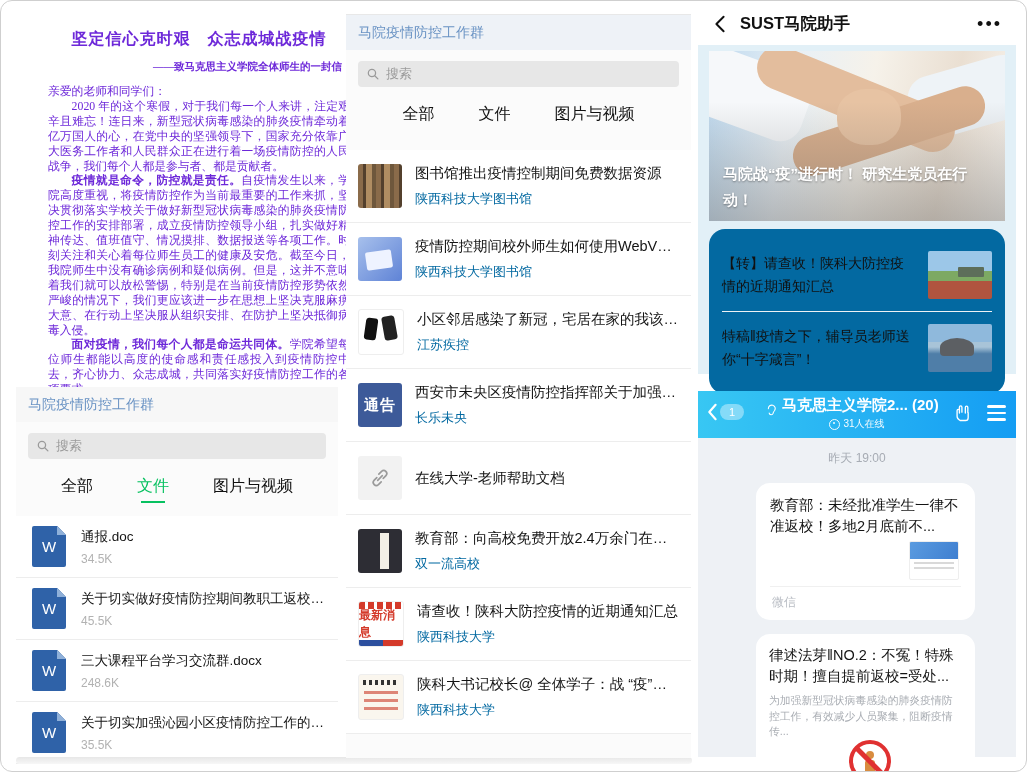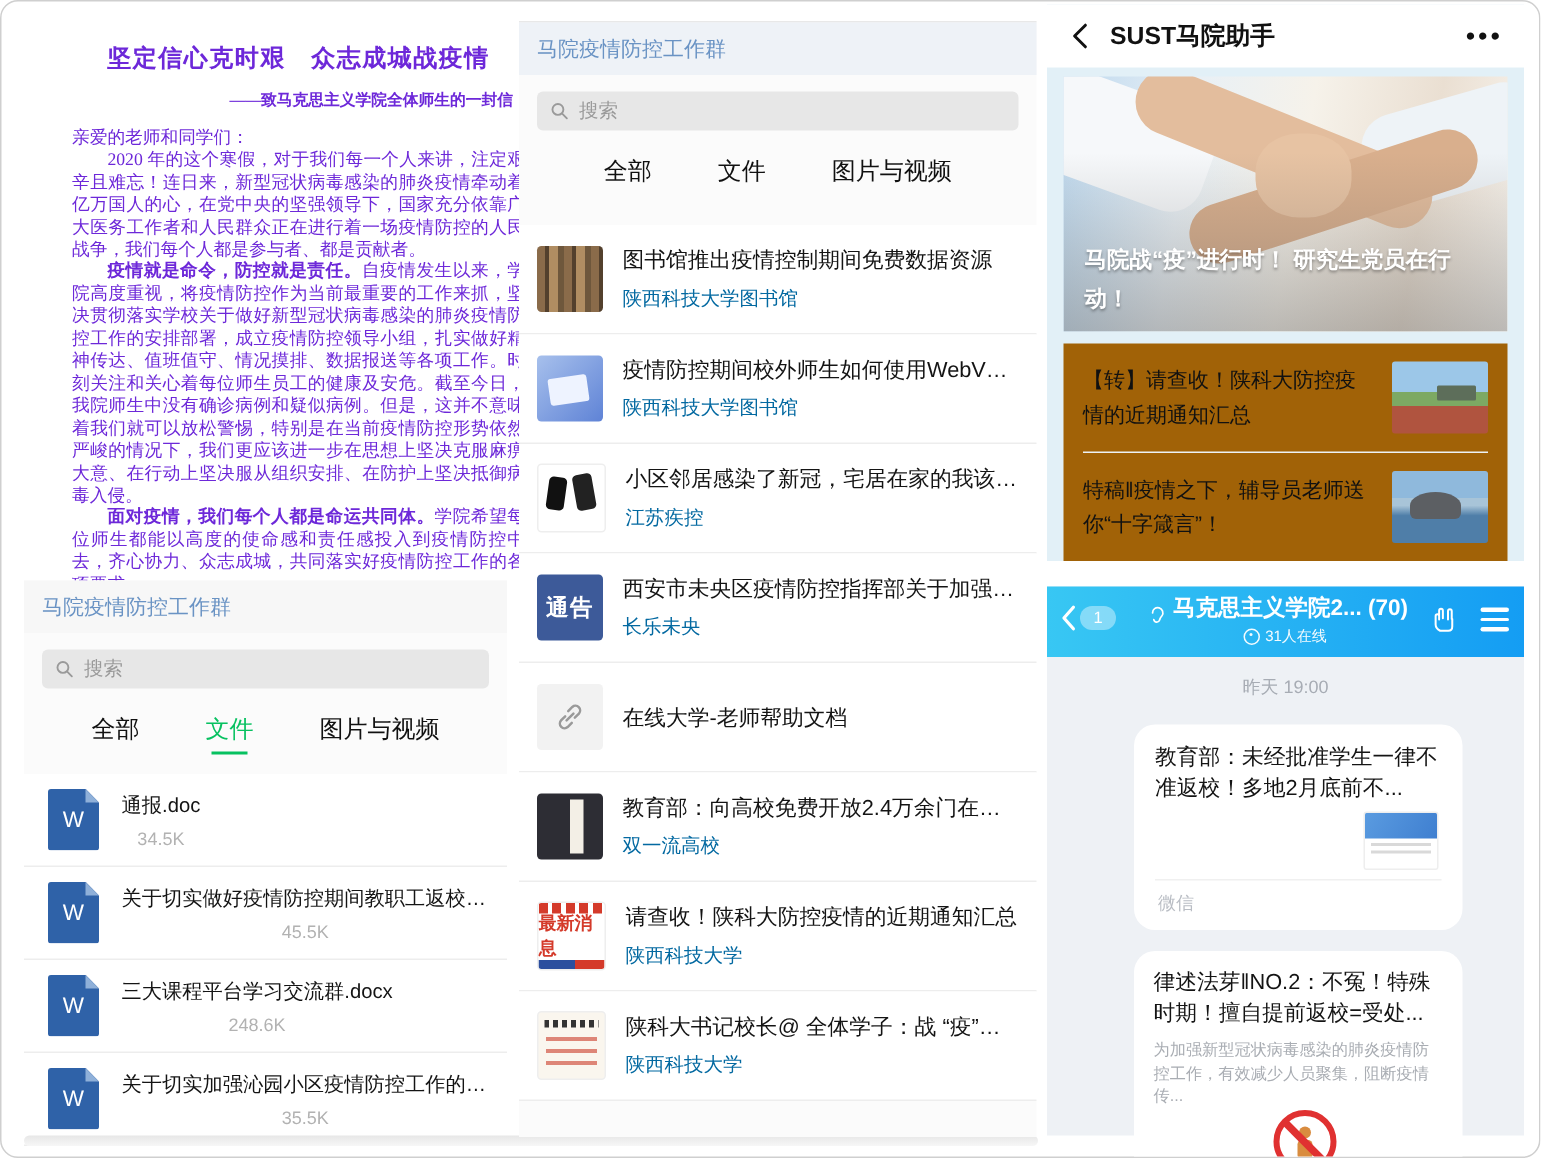--- a/index.html
+++ b/index.html
@@ -25,21 +25,21 @@
   .tab.active::after{content:"";position:absolute;left:4px;right:4px;bottom:0;height:2px;background:#07c160;}
   
   .files-panel{position:absolute;left:15px;top:386px;width:322px;height:369px;background:#fbfbfb;}
   .files-panel .panel-title{background:#f7f7f7;}
   .file-list{background:#fff;}
   .file-row{display:flex;align-items:center;height:61px;padding:0 12px 0 16px;border-bottom:1px solid #ededed;background:#fff;}
   .doc-icon{width:34px;height:41px;background:#2f62a8;border-radius:2px;position:relative;flex:0 0 auto;
     display:flex;align-items:center;justify-content:center;color:#fff;font-size:15px;
     clip-path:polygon(0 0,74% 0,100% 22%,100% 100%,0 100%);}
   .doc-fold{position:absolute;top:0;right:0;width:0;height:0;border-bottom:9px solid #8fb0d9;border-right:9px solid transparent;}
-  .file-info{margin-left:15px;min-width:0;text-align:center;}
+  .file-info{margin-left:15px;min-width:0;}
   .file-name{font-size:13.5px;color:#141414;white-space:nowrap;overflow:hidden;text-overflow:ellipsis;max-width:250px;}
   .file-size{font-size:12px;color:#b2b2b2;margin-top:6px;}
   .bottom-shadow{position:absolute;left:15px;top:756px;width:676px;height:7px;
     background:linear-gradient(#e7e7e7,#f7f7f7);border-radius:4px;}
   
   .search-panel{position:absolute;left:345px;top:13px;width:345px;height:743px;background:#fbfbfb;border-top:1px solid #e8e8e8;}
   .result-list{background:#fff;margin-top:6px;}
   .result-row{display:flex;align-items:center;height:72px;padding:0 12px;border-bottom:1px solid #ededed;background:#fff;}
   .thumb{width:44px;height:44px;border-radius:3px;flex:0 0 auto;overflow:hidden;position:relative;}
   .result-info{margin-left:13px;min-width:0;}
@@ -73,21 +73,21 @@
     background:linear-gradient(100deg,#bdd8ee 0%,#e9f0f5 28%,#f6f2ea 52%,#eadfd2 78%,#f8f4ee 100%);}
   .arm{position:absolute;border-radius:26px;}
   .arm1{width:210px;height:44px;background:#e3bd9d;left:42px;top:26px;transform:rotate(22deg);}
   .arm2{width:200px;height:40px;background:#d9af8d;left:80px;top:60px;transform:rotate(-18deg);}
   .fist{position:absolute;width:64px;height:56px;background:#e7c3a3;border-radius:45%;left:128px;top:38px;}
   .sleeve1{position:absolute;width:120px;height:70px;background:#f6f8fa;border-radius:22px;left:-20px;top:8px;transform:rotate(20deg);}
   .sleeve2{position:absolute;width:120px;height:64px;background:#eef3f7;border-radius:22px;right:-24px;top:14px;transform:rotate(-16deg);}
   .hero-shade{position:absolute;left:0;right:0;bottom:0;height:70%;background:linear-gradient(180deg,rgba(90,90,90,0),rgba(90,90,90,.38));}
   .hero-caption{position:absolute;left:14px;right:10px;bottom:8px;color:#fff;font-weight:bold;font-size:15px;line-height:1.75;
     text-shadow:0 1px 2px rgba(0,0,0,.35);}
-  .oa-card{margin:8px 11px;background:#a16207;border-radius:0;padding:0 13px;}
+  .oa-card{margin:8px 11px;background:#0369a1;border-radius:16px;padding:10px 13px;}
   .oa-row{display:flex;align-items:center;padding:12px 0;}
   .oa-row + .oa-row{border-top:1px solid #edf2f5;}
   .oa-row-title{flex:1;font-size:14px;line-height:1.65;color:#111;}
   .oa-thumb{width:64px;height:48px;border-radius:2px;margin-left:12px;flex:0 0 auto;position:relative;overflow:hidden;}
   .th-campus{background:linear-gradient(180deg,#9cc7e8 0 42%,#7da963 42% 62%,#b0543f 62% 100%);}
   .th-campus::after{content:"";position:absolute;left:30px;top:16px;width:26px;height:10px;background:#5d6e5a;border-radius:1px;}
   .th-building{background:linear-gradient(180deg,#8fb9dc 0 38%,#a8c4d8 38% 48%,#4f7ea8 62% 100%);}
   .th-building::after{content:"";position:absolute;left:12px;top:14px;width:34px;height:18px;background:#5c5f63;border-radius:50% 50% 4px 4px;}
   
   .qq-panel{position:absolute;left:697px;top:390px;width:318px;height:366px;display:flex;flex-direction:column;background:#eef1f5;}
@@ -313,21 +313,21 @@
             <polyline points="10,2 3,10 10,18" fill="none" stroke="#fff" stroke-width="2.4" stroke-linecap="round" stroke-linejoin="round"></polyline>
           </svg>
         <span class="qq-badge">1</span>
       </div>
       <div class="qq-ear">
         <svg class="icon-svg" width="15" height="17" viewBox="0 0 24 26">
             <path d="M7 10 a5.5 5.5 0 1 1 10 3 c-1.6 1.8-2.3 2.8-2.5 4.6 a3.2 3.2 0 0 1-6.2-.4" stroke="#fff" stroke-width="1.8" fill="none" stroke-linecap="round"></path>
           </svg>
       </div>
       <div class="qq-titlebox">
-        <div class="qq-title">马克思主义学院2... (70)</div>
+        <div class="qq-title">马克思主义学院2... (20)</div>
         <div class="qq-subtitle">
           <span class="online-dot"></span>
           <span>31人在线</span>
         </div>
       </div>
       <div class="qq-right">
         <span>
           <svg class="icon-svg" width="20" height="20" viewBox="0 0 24 24">
               <path d="M8.5 21 h6.5 c2 0 3.2-1.4 3.2-3.4 V11.5 M8.5 21 c-2-1-3.6-3-3.6-5 V9.2 c0-.9.7-1.5 1.4-1.5 s1.4.6 1.4 1.5 M7.7 12 V5 c0-.9.7-1.6 1.5-1.6 s1.5.7 1.5 1.6 v6 M14.8 12 V5.3 c0-.9.7-1.6 1.5-1.6 s1.5.7 1.5 1.6 v6.2" stroke="#fff" fill="none" stroke-width="1.6" stroke-linecap="round"></path>
             </svg>

